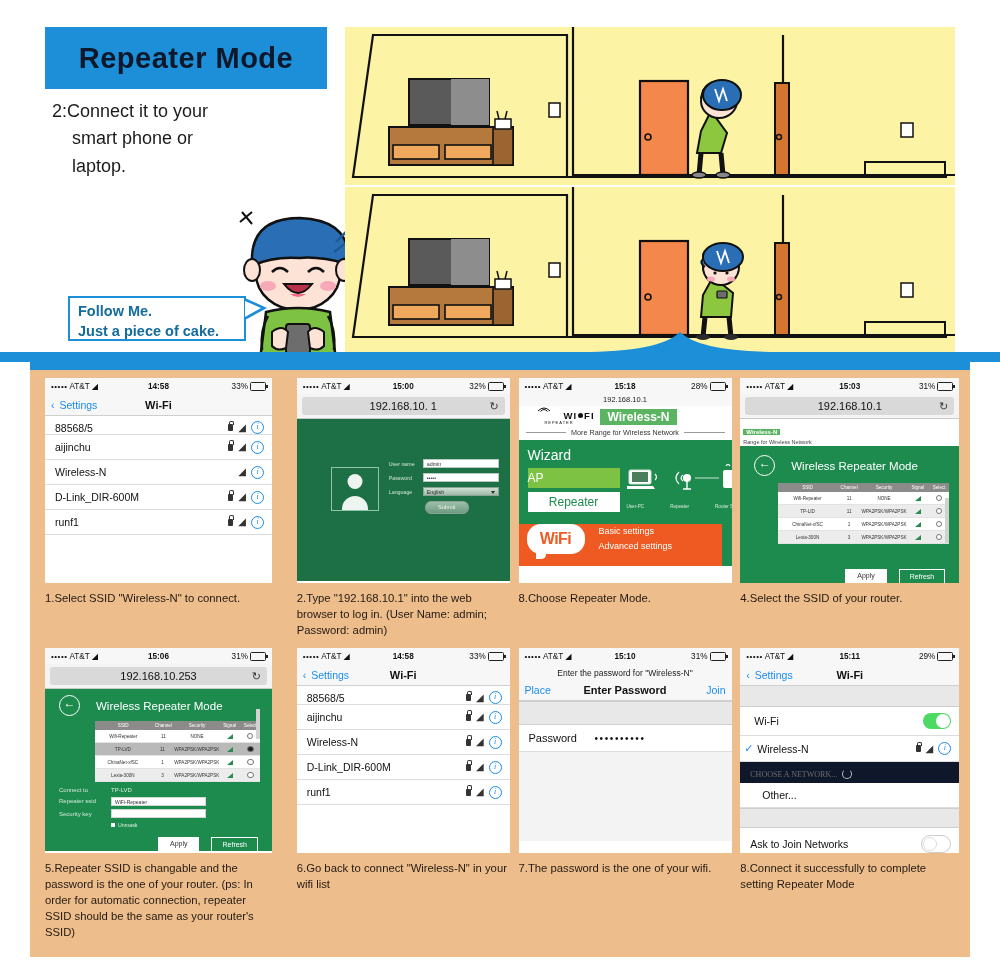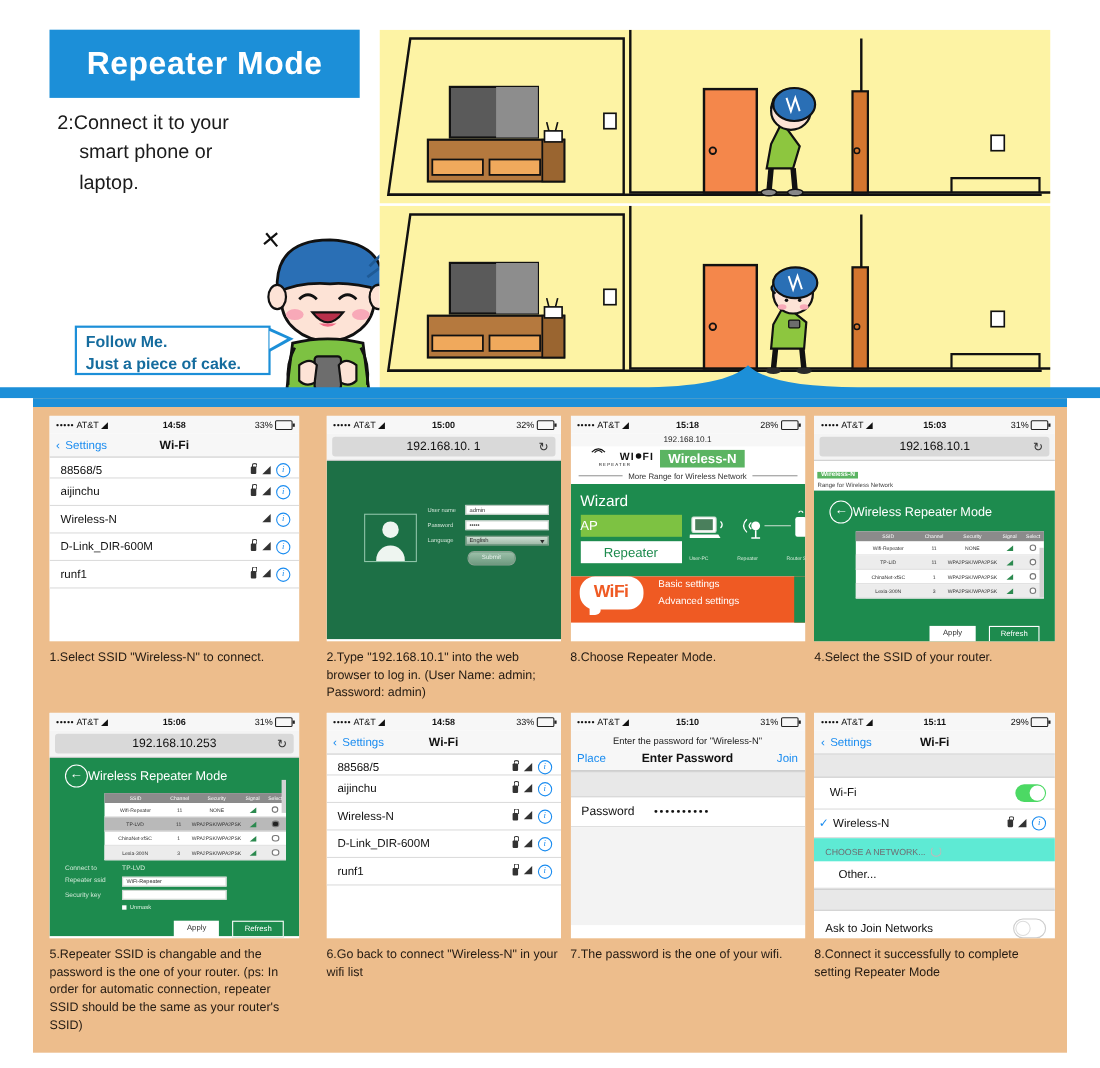--- a/index.html
+++ b/index.html
@@ -3,21 +3,21 @@
 <meta charset="utf-8">
 <style>
   html,body{margin:0;padding:0;background:#fff;}
   body{width:1000px;height:971px;position:relative;font-family:"Liberation Sans",sans-serif;overflow:hidden;}
 
   
   .top{position:absolute;left:0;top:0;width:1000px;height:360px;background:#fff;}
 
   .title-badge{position:absolute;left:45px;top:27px;width:282px;height:62px;background:#1c8fd8;
     display:flex;align-items:center;justify-content:center;}
-  .title-badge span{color:#ffffff;font-size:29px;font-weight:bold;letter-spacing:.5px;}
+  .title-badge span{color:#0f172a;font-size:29px;font-weight:bold;letter-spacing:.5px;}
 
   .steps{position:absolute;left:52px;top:98px;width:300px;}
   .step{font-size:18px;color:#1b1b1b;line-height:1.52;margin-bottom:2px;}
   .step .hang{display:block;padding-left:20px;}
 
   .callout{position:absolute;left:68px;top:296px;width:178px;height:45px;border:2px solid #1c8fd8;
     background:#fff;padding:3px 8px;box-sizing:border-box;}
   .callout div{color:#156c9e;font-size:14.5px;line-height:1.38;font-weight:600;}
   .callout-tail{position:absolute;left:245px;top:298px;width:0;height:0;
     border-top:10px solid transparent;border-bottom:12px solid transparent;border-left:22px solid #1c8fd8;}
@@ -135,21 +135,21 @@
   .wifi-bubble{width:58px;height:30px;background:#fff;border-radius:14px;display:flex;
     align-items:center;justify-content:center;position:relative;}
   .wifi-bubble span{color:#ef5a23;font-size:16px;font-weight:bold;letter-spacing:-.5px;}
   .wifi-bubble::after{content:"";position:absolute;left:9px;bottom:-5px;width:10px;height:8px;
     background:#fff;border-radius:0 0 50% 0;}
   .orange-links{margin-left:14px;color:#fff;font-size:9px;line-height:1.65;}
   .green-strip{position:absolute;right:0;top:0;width:10px;height:42px;background:#1d8b4e;}
 
   
   .rp-mode{background:#1d8b4e;position:relative;}
-  .rpm-title{display:flex;align-items:center;gap:0;padding:9px 0 7px 14px;}
+  .rpm-title{display:flex;align-items:center;gap:16px;padding:9px 0 7px 14px;}
   .circ-back{width:19px;height:19px;border:1.5px solid #fff;border-radius:50%;position:relative;}
   .circ-back::before{content:"←";position:absolute;left:0;right:0;top:-2px;text-align:center;
     color:#fff;font-size:12px;line-height:19px;}
   .rpm-title span{color:#fff;font-size:11.5px;}
   .ssid-table{margin:0 10px 0 38px;background:#fff;font-size:4.6px;}
   .st-head{background:#8b8b8b;color:#fff;display:flex;height:9px;align-items:center;}
   .st-row{display:flex;height:12px;align-items:center;border-bottom:1px solid #e2e2e2;color:#333;}
   .st-row.alt{background:#ececec;}
   .st-row.sel{background:#b9b9b9;}
   .c-ssid{flex:2.6;text-align:center;}
@@ -184,22 +184,22 @@
   .pw-dots{letter-spacing:1.6px;font-size:10px;}
   .pw-fill{background:#f3f3f3;flex:1;}
 
   
   .sec-gap{height:16px;background:#e8e8e8;border-bottom:1px solid #cfcfcf;}
   .toggle{width:28px;height:16px;border-radius:9px;background:#4cd964;position:relative;}
   .toggle::after{content:"";position:absolute;right:1px;top:1px;width:14px;height:14px;
     border-radius:50%;background:#fff;}
   .toggle.off{background:#fff;border:1px solid #ccc;}
   .toggle.off::after{right:auto;left:1px;border:1px solid #ddd;box-sizing:border-box;}
-  .sec-label{font-size:8px;color:#6d6d72;padding:7px 10px 4px 10px;background:#5eead4;
-    display:flex;align-items:center;gap:5px;}
+  .sec-label{font-size:8px;color:#6d6d72;padding:7px 10px 4px 10px;background:#0f172a;
+    display:flex;align-items:center;gap:5px;font-family:Liberation Serif, serif;}
   .spinner{width:8px;height:8px;border:1.4px solid #bbb;border-top-color:transparent;border-radius:50%;}
 </style>
 </head>
 <body>
 
 <div class="top">
 
   <div class="title-badge">
     <span>Repeater Mode</span>
   </div>

